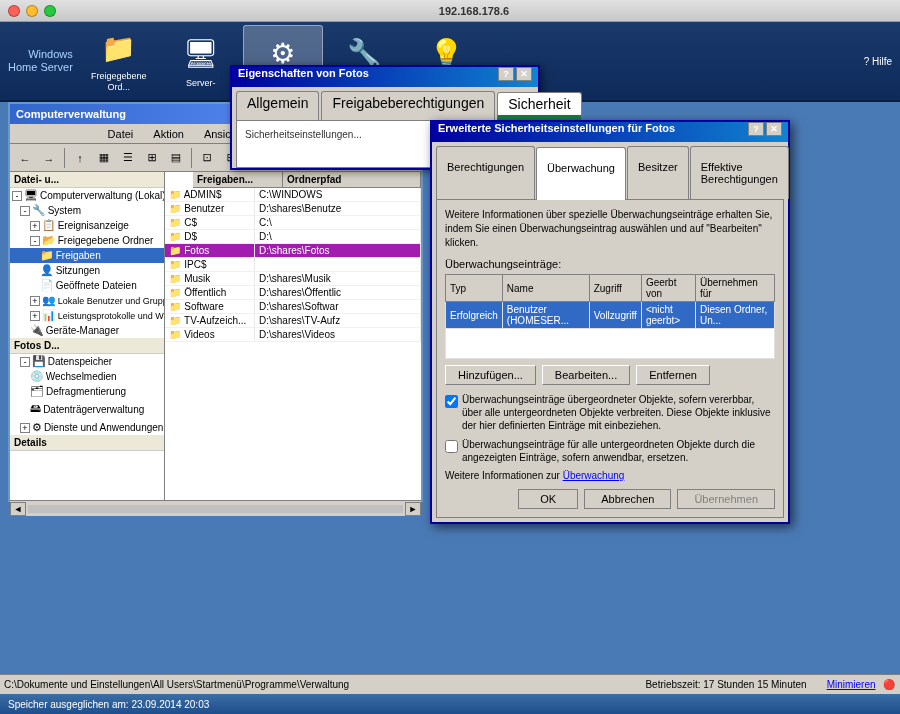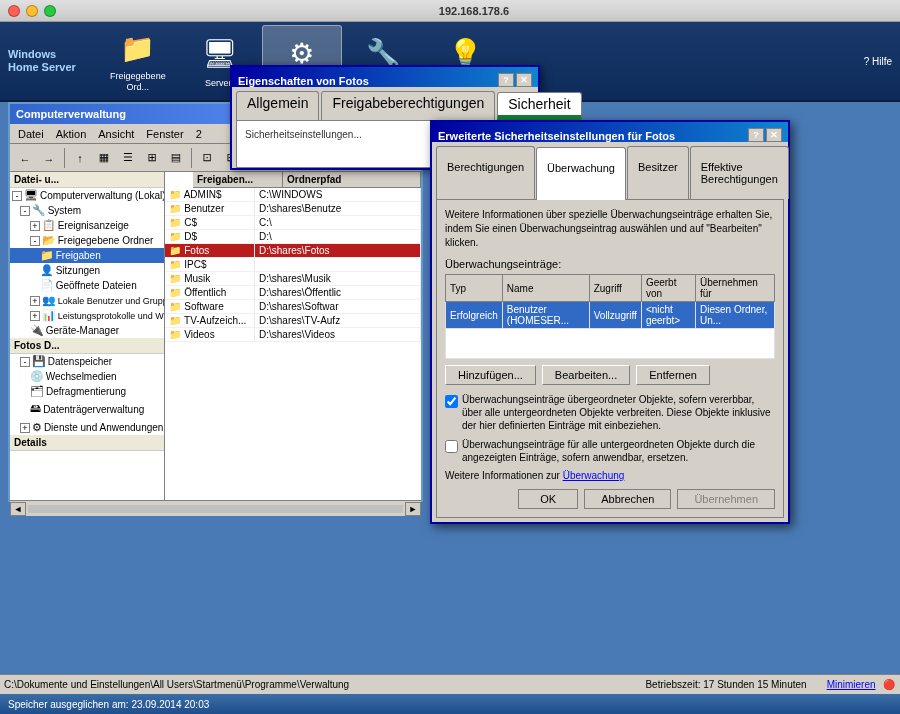--- a/index.html
+++ b/index.html
@@ -40,25 +40,25 @@
       background: linear-gradient(to bottom, #1a3a6b, #0d2a5a);
       height: 80px;
       display: flex;
       align-items: center;
       padding: 0 8px;
       border-bottom: 2px solid #0a1f3e;
     }
     .whs-logo {
       color: white;
       font-size: 13px;
-      font-weight: bold;
+      font-weight: normal;
       white-space: nowrap;
-      margin-right: 22px;
+      margin-right: 6px;
       line-height: 1.2;
-      text-align: left;
+      text-align: right;
     }
     .toolbar-items {
       display: flex;
       gap: 2px;
       flex: 1;
     }
     .toolbar-item {
       display: flex;
       flex-direction: column;
       align-items: center;
@@ -115,23 +115,24 @@
       display: flex; align-items: center; justify-content: center;
       cursor: pointer;
     }
 
     .panel-menubar {
       background: #d4d0c8;
       height: 20px;
       display: flex;
       align-items: center;
       padding: 0 4px;
-      gap: 4px;
+      gap: 12px;
       border-bottom: 1px solid #808080;
       font-size: 11px;
+      justify-content: center;
     }
     .menu-item { cursor: pointer; padding: 0 4px; }
 
     .panel-toolbar {
       background: #d4d0c8;
       height: 28px;
       display: flex;
       align-items: center;
       padding: 2px 4px;
       gap: 2px;
@@ -208,21 +209,21 @@
       overflow: hidden;
       text-overflow: ellipsis;
       white-space: nowrap;
     }
     .shares-row {
       display: flex;
       border-bottom: 1px solid #f0f0f0;
       font-size: 10px;
       cursor: pointer;
     }
-    .shares-row.selected { background: #b91c1c; color: white; }
+    .shares-row.selected { background: #a21caf; color: white; }
     .shares-cell {
       padding: 1px 4px;
       border-right: 1px solid #e8e8e8;
       overflow: hidden;
       text-overflow: ellipsis;
       white-space: nowrap;
     }
 
     
     .statusbar {
@@ -264,21 +265,21 @@
       background: #d4d0c8;
       border: 2px solid #0000a0;
       z-index: 20;
       box-shadow: 2px 2px 8px rgba(0,0,0,0.5);
     }
     .dialog-titlebar {
       background: linear-gradient(to right, #0000a0, #1084d0);
       color: white;
       height: 20px;
       display: flex;
-      align-items: flex-end;
+      align-items: flex-start;
       padding: 0 6px;
       font-size: 11px;
       font-weight: bold;
     }
     .dialog-title-text { flex: 1; }
     .dialog-ctrl { display: flex; gap: 2px; }
     .dialog-btn {
       width: 16px; height: 14px;
       background: #d4d0c8;
       border: 1px solid #808080;

